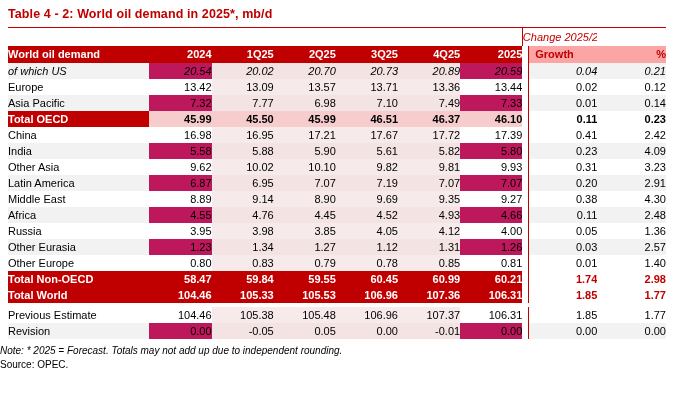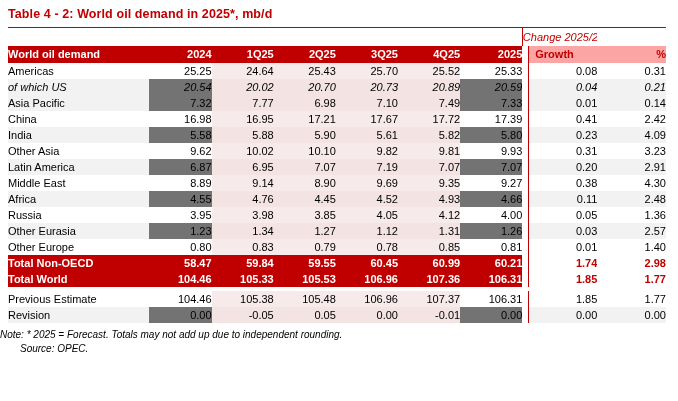--- a/index.html
+++ b/index.html
@@ -71,21 +71,21 @@
     line-height: 17px;
   }
   tr.head-cols td.lbl { color: #ffffff; }
   tr.head-cols td.gapcell { background: #ffffff; }
   tr.head-cols td.chg { background: #fca5a5; color: #c00000; }
 
   
   .band { background: #f7eaea; }
 
   tr.alt td.num.band { background: #f3e3e3; }
-  tr.alt td.num.plain { background: #737373; }
+  tr.alt td.num.plain { background: #be185d; }
   tr.alt td.lbl { background: #f2f2f2; }
   tr.alt td.chg { background: #f2f2f2; }
 
   tr.plainrow td.num.band { background: #f7eaea; }
 
   .italic { font-style: italic; }
   .indent { padding-left: 10px; }
 
   
   tr.total td {
@@ -108,23 +108,22 @@
   .sep-left { border-left: 1.5px solid #c00000; }
 
   .notes {
     margin-top: 5px;
     font-size: 10px;
     font-style: italic;
     color: #000000;
     line-height: 14px;
   }
   .source {
-    margin-left: 20px;
+    margin-left: 0;
     font-size: 10px;
-    font-style: italic;
     color: #000000;
     line-height: 14px;
   }
   .hr-top {
     border-top: 1px solid #c00000;
     margin-left: 8px;
     width: 658px;
     height: 0;
   }
 </style>
@@ -159,55 +158,67 @@
           <td class="num">2024</td>
           <td class="num">1Q25</td>
           <td class="num">2Q25</td>
           <td class="num">3Q25</td>
           <td class="num">4Q25</td>
           <td class="num">2025</td>
           <td class="gapcell"></td>
           <td class="chg sep-left" style="text-align: left; padding-left: 6px;">Growth</td>
           <td class="chg">%</td>
         </tr>
-        <tr class="plainrow">
-          <td class="lbl">Americas</td>
-          <td class="num plain">25.25</td>
-          <td class="num band">24.64</td>
-          <td class="num band">25.43</td>
-          <td class="num band">25.70</td>
-          <td class="num band">25.52</td>
-          <td class="num plain">25.33</td>
-          <td class="gapcell"></td>
-          <td class="chg sep-left">0.08</td>
-          <td class="chg">0.31</td>
-        </tr>
         <tr class="alt">
           <td class="lbl italic indent">of which US</td>
           <td class="num plain italic">20.54</td>
           <td class="num band italic">20.02</td>
           <td class="num band italic">20.70</td>
           <td class="num band italic">20.73</td>
           <td class="num band italic">20.89</td>
           <td class="num plain italic">20.59</td>
           <td class="gapcell"></td>
           <td class="chg sep-left italic">0.04</td>
           <td class="chg italic">0.21</td>
         </tr>
+        <tr class="plainrow">
+          <td class="lbl">Europe</td>
+          <td class="num plain">13.42</td>
+          <td class="num band">13.09</td>
+          <td class="num band">13.57</td>
+          <td class="num band">13.71</td>
+          <td class="num band">13.36</td>
+          <td class="num plain">13.44</td>
+          <td class="gapcell"></td>
+          <td class="chg sep-left">0.02</td>
+          <td class="chg">0.12</td>
+        </tr>
         <tr class="alt">
           <td class="lbl">Asia Pacific</td>
           <td class="num plain">7.32</td>
           <td class="num band">7.77</td>
           <td class="num band">6.98</td>
           <td class="num band">7.10</td>
           <td class="num band">7.49</td>
           <td class="num plain">7.33</td>
           <td class="gapcell"></td>
           <td class="chg sep-left">0.01</td>
           <td class="chg">0.14</td>
+        </tr>
+        <tr class="total-light">
+          <td class="lbl">Total OECD</td>
+          <td class="num plain">45.99</td>
+          <td class="num band">45.50</td>
+          <td class="num band">45.99</td>
+          <td class="num band">46.51</td>
+          <td class="num band">46.37</td>
+          <td class="num plain">46.10</td>
+          <td class="gapcell"></td>
+          <td class="chg sep-left">0.11</td>
+          <td class="chg">0.23</td>
         </tr>
         <tr class="plainrow">
           <td class="lbl">China</td>
           <td class="num plain">16.98</td>
           <td class="num band">16.95</td>
           <td class="num band">17.21</td>
           <td class="num band">17.67</td>
           <td class="num band">17.72</td>
           <td class="num plain">17.39</td>
           <td class="gapcell"></td>

